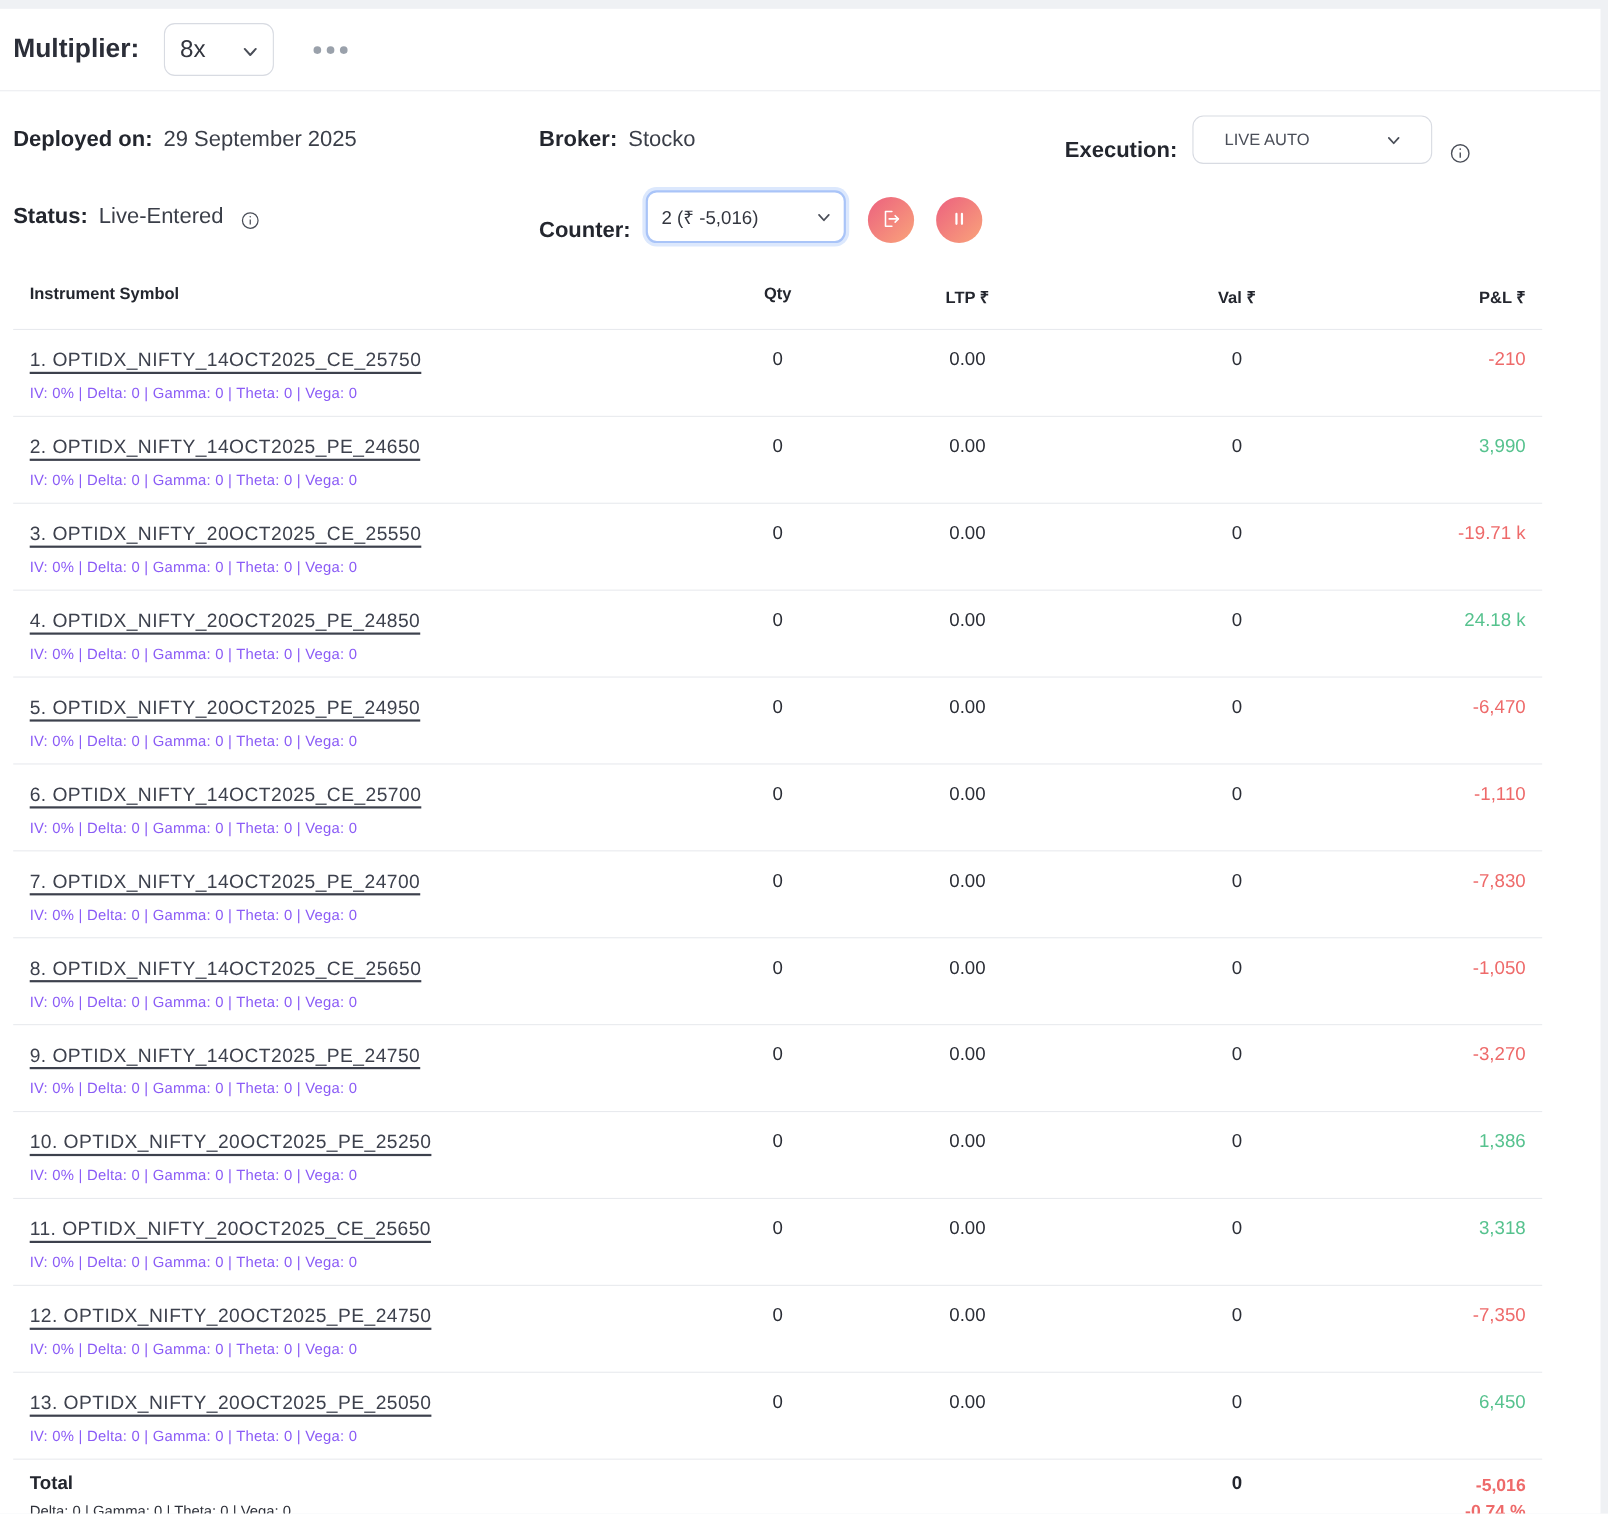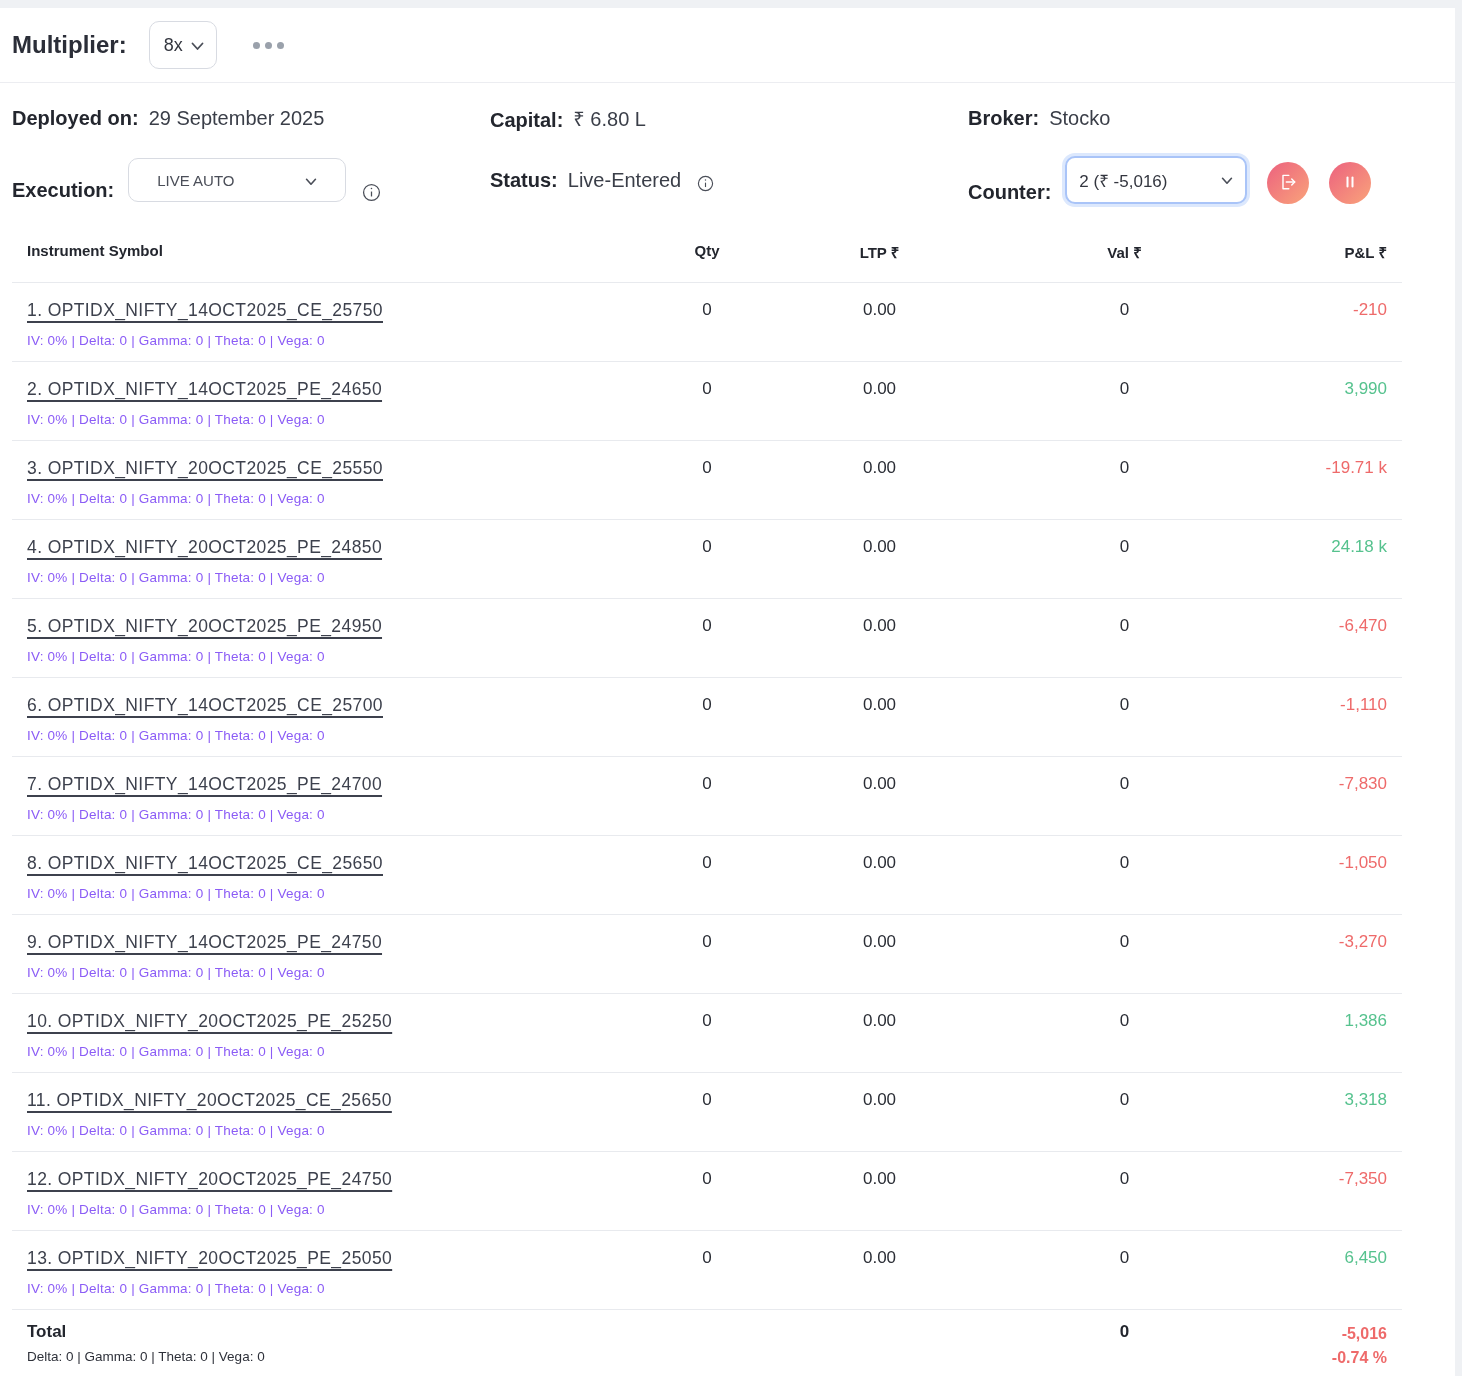--- a/index.html
+++ b/index.html
@@ -29,21 +29,21 @@
     background:#b9c4d8; color:#ffffff; border-radius:999px;
     padding:5px 13px; font-size:13px; font-weight:600; letter-spacing:.5px;
   }
   .topbar-right { display:flex; align-items:center; gap:22px; }
   .mult-label { font-size:24px; font-weight:bold; color:#2b2e38; }
   .selectbox {
     display:inline-flex; align-items:center; justify-content:space-between;
     border:1px solid #d8dbe2; border-radius:10px; background:#fff;
     cursor:pointer; color:#33363f;
   }
-  .mult-select { width:68px; height:48px; padding:0 14px; font-size:18px; }
+  .mult-select { width:100px; height:48px; padding:0 14px; font-size:22px; }
   .chev { flex:0 0 auto; margin-left:8px; }
   .dots { display:flex; gap:5px; margin-left:14px; cursor:pointer; }
   .dots i { width:7px; height:7px; border-radius:50%; background:#9aa1ab; display:block; }
 
   
   .info {
     display:grid;
     grid-template-columns:478px 478px auto;
     padding:22px 12px 24px 12px;
     row-gap:24px;
@@ -126,24 +126,20 @@
           <i></i>
           <i></i>
         </div>
     </div>
   </div>
 
   <div class="info">
     <div class="info-item">
       <span class="lbl">Deployed on:</span>
       <span class="val">29 September 2025</span>
-    </div>
-    <div class="info-item">
-      <span class="lbl">Capital:</span>
-      <span class="val">₹ 6.80 L</span>
     </div>
     <div class="info-item">
       <span class="lbl">Broker:</span>
       <span class="val">Stocko</span>
     </div>
 
     <div class="info-item">
       <span class="lbl">Execution:</span>
       <div class="selectbox exec-select">
         <span>LIVE AUTO</span>

